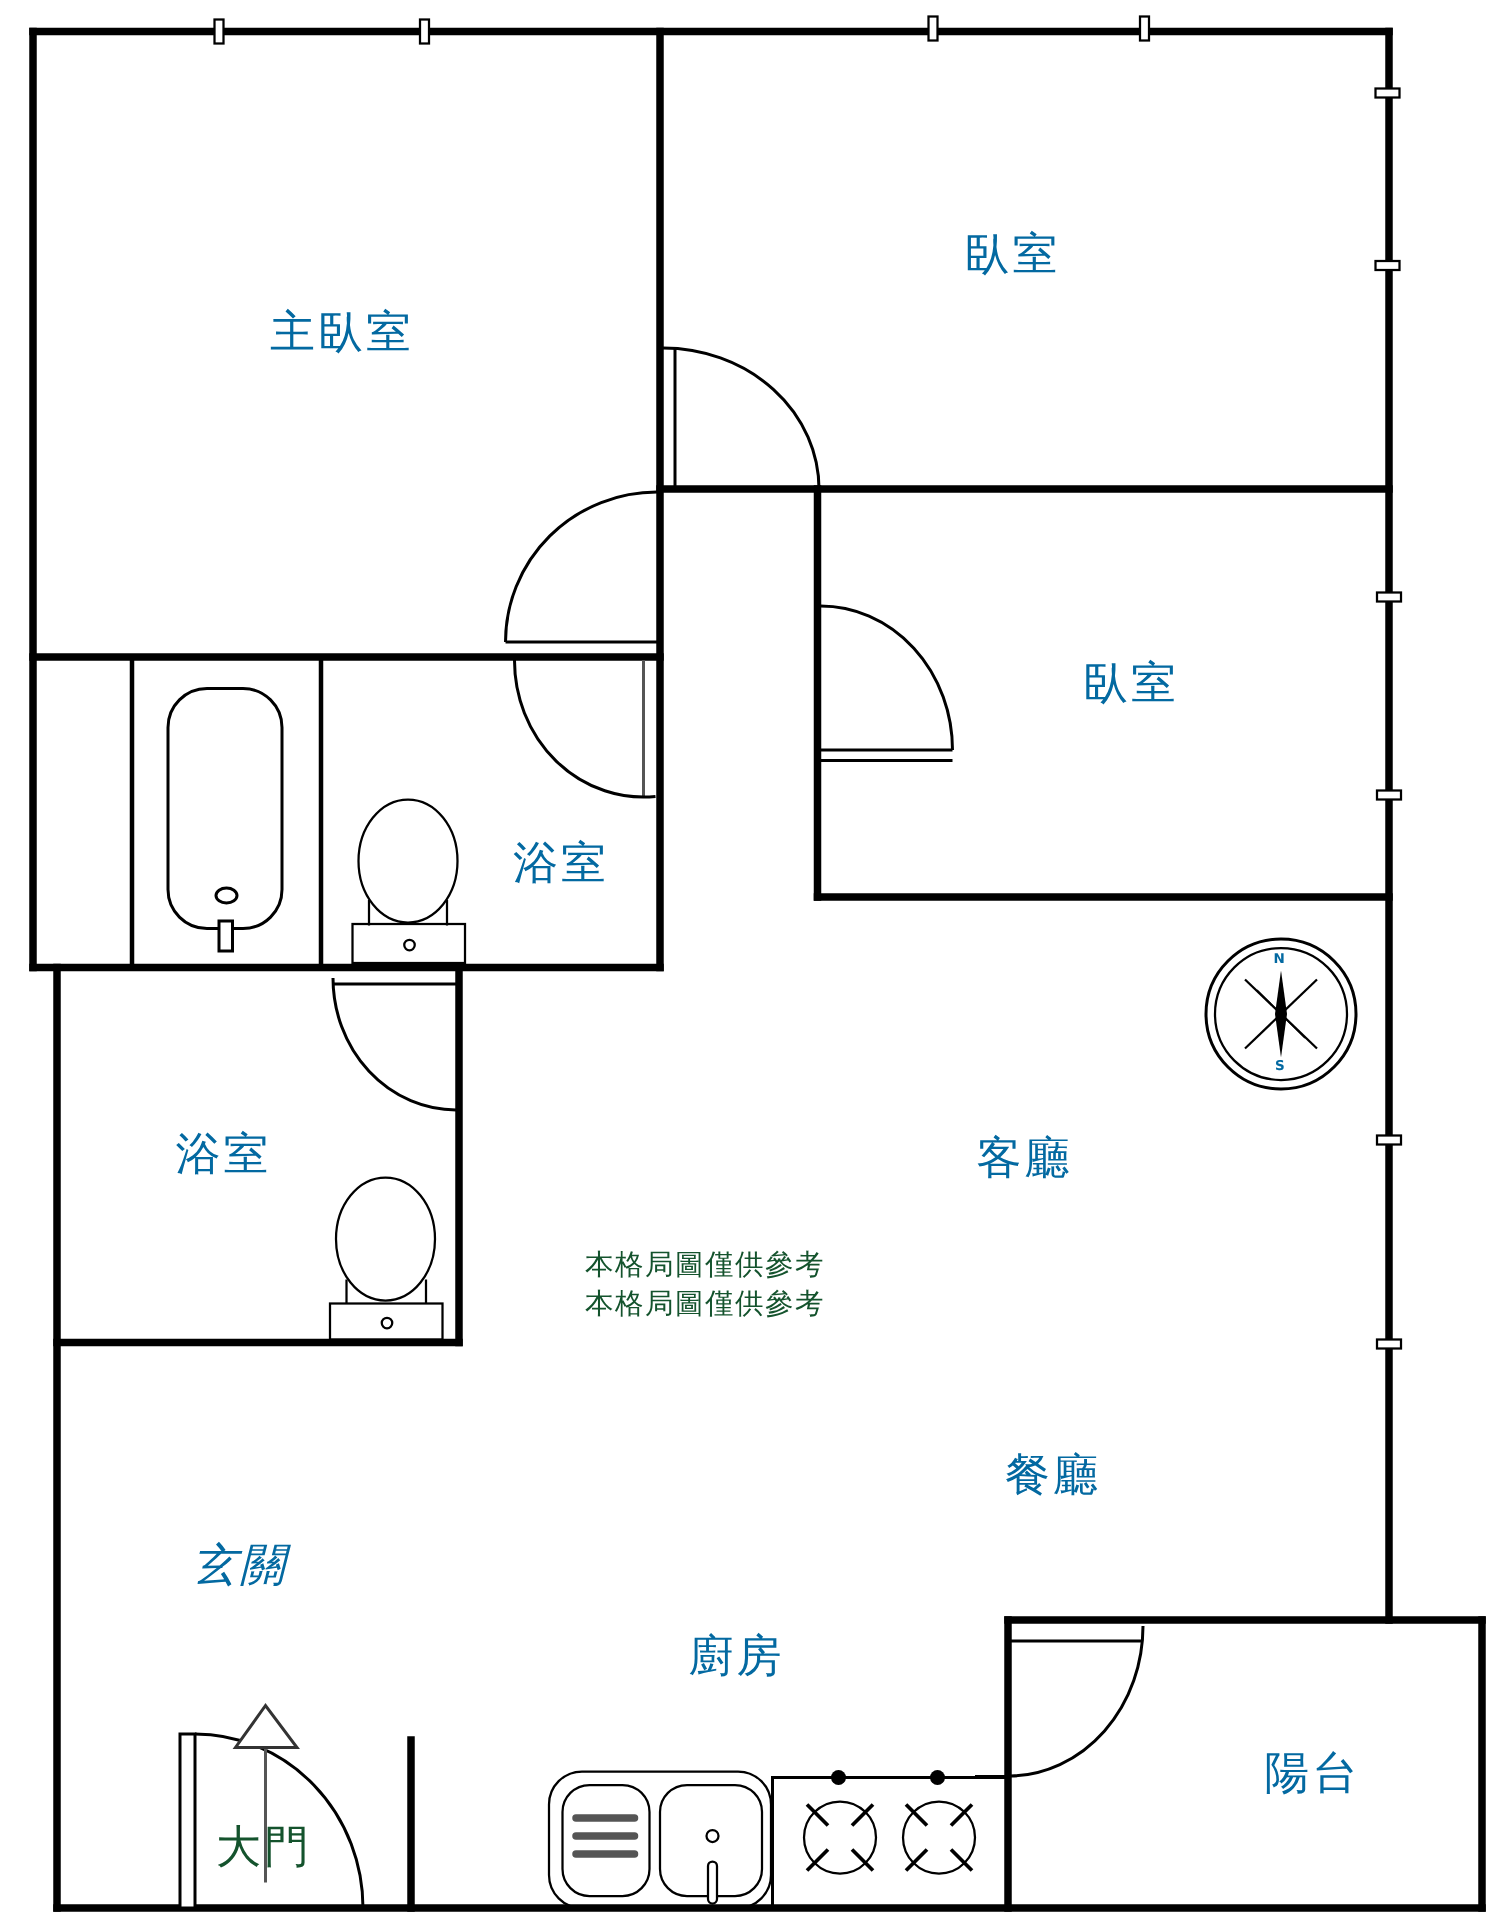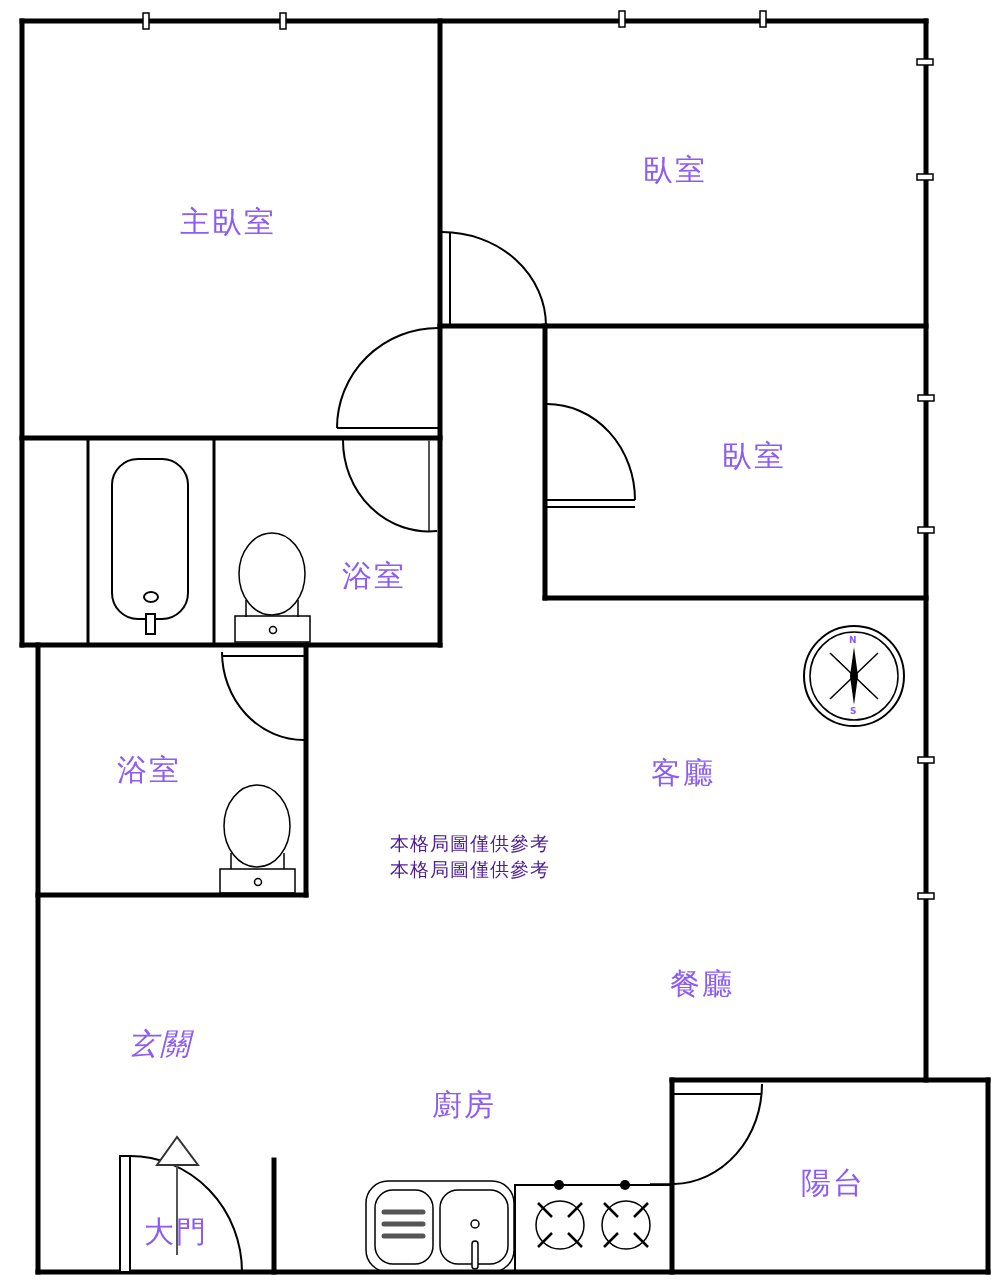--- a/index.html
+++ b/index.html
@@ -2,22 +2,22 @@
 <html><head>
   <meta charset="utf-8">
   <style>
     html, body { margin: 0; padding: 0; background: #ffffff; }
     body { width: 1000px; height: 1280px; position: relative; overflow: hidden; font-family: "DejaVu Sans", sans-serif; }
     #plan { position: absolute; left: 0; top: 0; width: 1000px; height: 1280px; }
     .wall { stroke: #000; stroke-width: 5; fill: none; stroke-linecap: square; }
     .thin { stroke: #000; stroke-width: 2; fill: none; }
     .hair { stroke: #000; stroke-width: 1.5; fill: none; }
     .gray { stroke: #555; stroke-width: 2; fill: none; }
-    .label { position: absolute; color: #8b5cf6; font-size: 30px; letter-spacing: 2px; white-space: nowrap; line-height: 1; }
-    .note { position: absolute; color: #4c1d95; font-size: 19px; line-height: 26px; letter-spacing: 1px; white-space: nowrap; }
+    .label { position: absolute; color: #0369a1; font-size: 30px; letter-spacing: 2px; white-space: nowrap; line-height: 1; }
+    .note { position: absolute; color: #14532d; font-size: 19px; line-height: 26px; letter-spacing: 1px; white-space: nowrap; }
   </style>
 </head>
 <body>
 
 <svg id="plan" viewBox="0 0 1000 1280" xmlns="http://www.w3.org/2000/svg">
 
   <g>
 
     <line class="wall" x1="22" y1="21" x2="926" y2="21"></line>
 
@@ -163,20 +163,20 @@
 <div class="label" style="left:850px;top:707px;font-size:9px;letter-spacing:0;font-weight:bold;">S</div>
 
 <div class="label" style="left:180px;top:207px;text-align:right;">主臥室</div>
 <div class="label" style="left:643px;top:155px;">臥室</div>
 <div class="label" style="left:722px;top:441px;">臥室</div>
 <div class="label" style="left:342px;top:561px;">浴室</div>
 <div class="label" style="left:117px;top:755px;">浴室</div>
 <div class="label" style="left:651px;top:758px;">客廳</div>
 <div class="label" style="left:670px;top:969px;">餐廳</div>
 <div class="label" style="left:128px;top:1029px;font-style:italic;">玄關</div>
-<div class="label" style="left:432px;top:1090px;">廚房</div>
-<div class="label" style="left:801px;top:1168px;">陽台</div>
-<div class="label" style="left:144px;top:1217px;color:#8b5cf6;">大門</div>
+<div class="label" style="left:459px;top:1090px;">廚房</div>
+<div class="label" style="left:843px;top:1168px;">陽台</div>
+<div class="label" style="left:144px;top:1217px;color:#14532d;">大門</div>
 
 <div class="note" style="left:390px;top:830px;">
   <div>本格局圖僅供參考</div>
   <div>本格局圖僅供參考</div>
 </div>
 
 </body></html>

